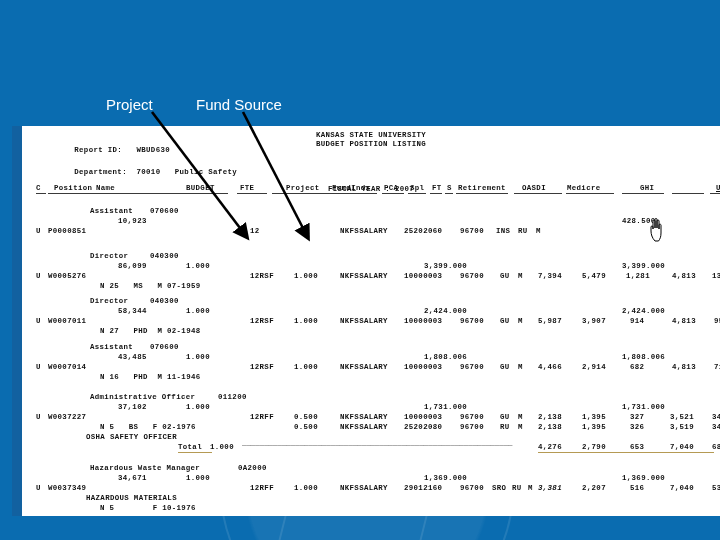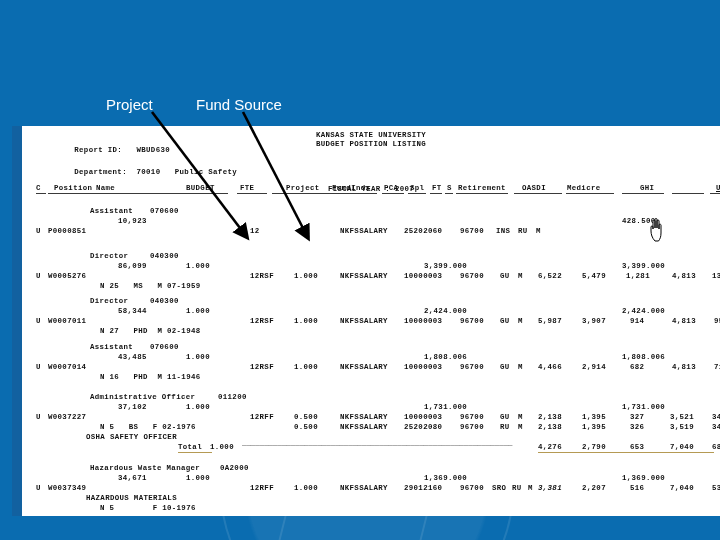--- a/index.html
+++ b/index.html
@@ -226,21 +226,21 @@
       <div class="rline" style="left:14px;  top:146px;">U</div>
       <div class="rline" style="left:26px;  top:146px;">W0005276</div>
       <div class="rline" style="left:228px; top:146px;">12RSF</div>
       <div class="rline" style="left:272px; top:146px;">1.000</div>
       <div class="rline" style="left:318px; top:146px;">NKFSSALARY</div>
       <div class="rline" style="left:382px; top:146px;">10000003</div>
       <div class="rline" style="left:438px; top:146px;">96700</div>
       <div class="rline" style="left:402px; top:136px;">3,399.000</div>
       <div class="rline" style="left:478px; top:146px;">GU</div>
       <div class="rline" style="left:496px; top:146px;">M</div>
-      <div class="rline" style="left:516px; top:146px;">6,522</div>
+      <div class="rline" style="left:516px; top:146px;">7,394</div>
       <div class="rline" style="left:560px; top:146px;">5,479</div>
       <div class="rline" style="left:604px; top:146px;">1,281</div>
       <div class="rline" style="left:650px; top:146px;">4,813</div>
       <div class="rline" style="left:690px; top:146px;">133</div>
       <div class="rline" style="left:78px;  top:156px;">N 25   MS   M 07-1959</div>
 
       
       <div class="rline" style="left:68px;  top:171px;">Director</div>
       <div class="rline" style="left:128px; top:171px;">040300</div>
       <div class="rline" style="left:96px;  top:181px;">58,344</div>
@@ -329,21 +329,21 @@
       <div class="rline" style="left:560px; top:317px;">2,790</div>
       <div class="rline" style="left:608px; top:317px;">653</div>
       <div class="rline" style="left:648px; top:317px;">7,040</div>
       <div class="rline" style="left:690px; top:317px;">68</div>
       <div class="rule-gold" style="left:156px; top:326px; width:34px;"></div>
       <div class="rline" style="left:220px; top:313px; letter-spacing:0;">_____________________________________________________________</div>
       <div class="rule-gold" style="left:516px; top:326px; width:176px;"></div>
 
       
       <div class="rline" style="left:68px;  top:338px;">Hazardous Waste Manager</div>
-      <div class="rline" style="left:198px; top:338px;">0A2000</div>
+      <div class="rline" style="left:216px; top:338px;">0A2000</div>
       <div class="rline" style="left:96px;  top:348px;">34,671</div>
       <div class="rline" style="left:164px; top:348px;">1.000</div>
       <div class="rline" style="left:600px; top:348px;">1,369.000</div>
       <div class="rline" style="left:14px;  top:358px;">U</div>
       <div class="rline" style="left:26px;  top:358px;">W0037349</div>
       <div class="rline" style="left:228px; top:358px;">12RFF</div>
       <div class="rline" style="left:272px; top:358px;">1.000</div>
       <div class="rline" style="left:318px; top:358px;">NKFSSALARY</div>
       <div class="rline" style="left:382px; top:358px;">29012160</div>
       <div class="rline" style="left:438px; top:358px;">96700</div>

